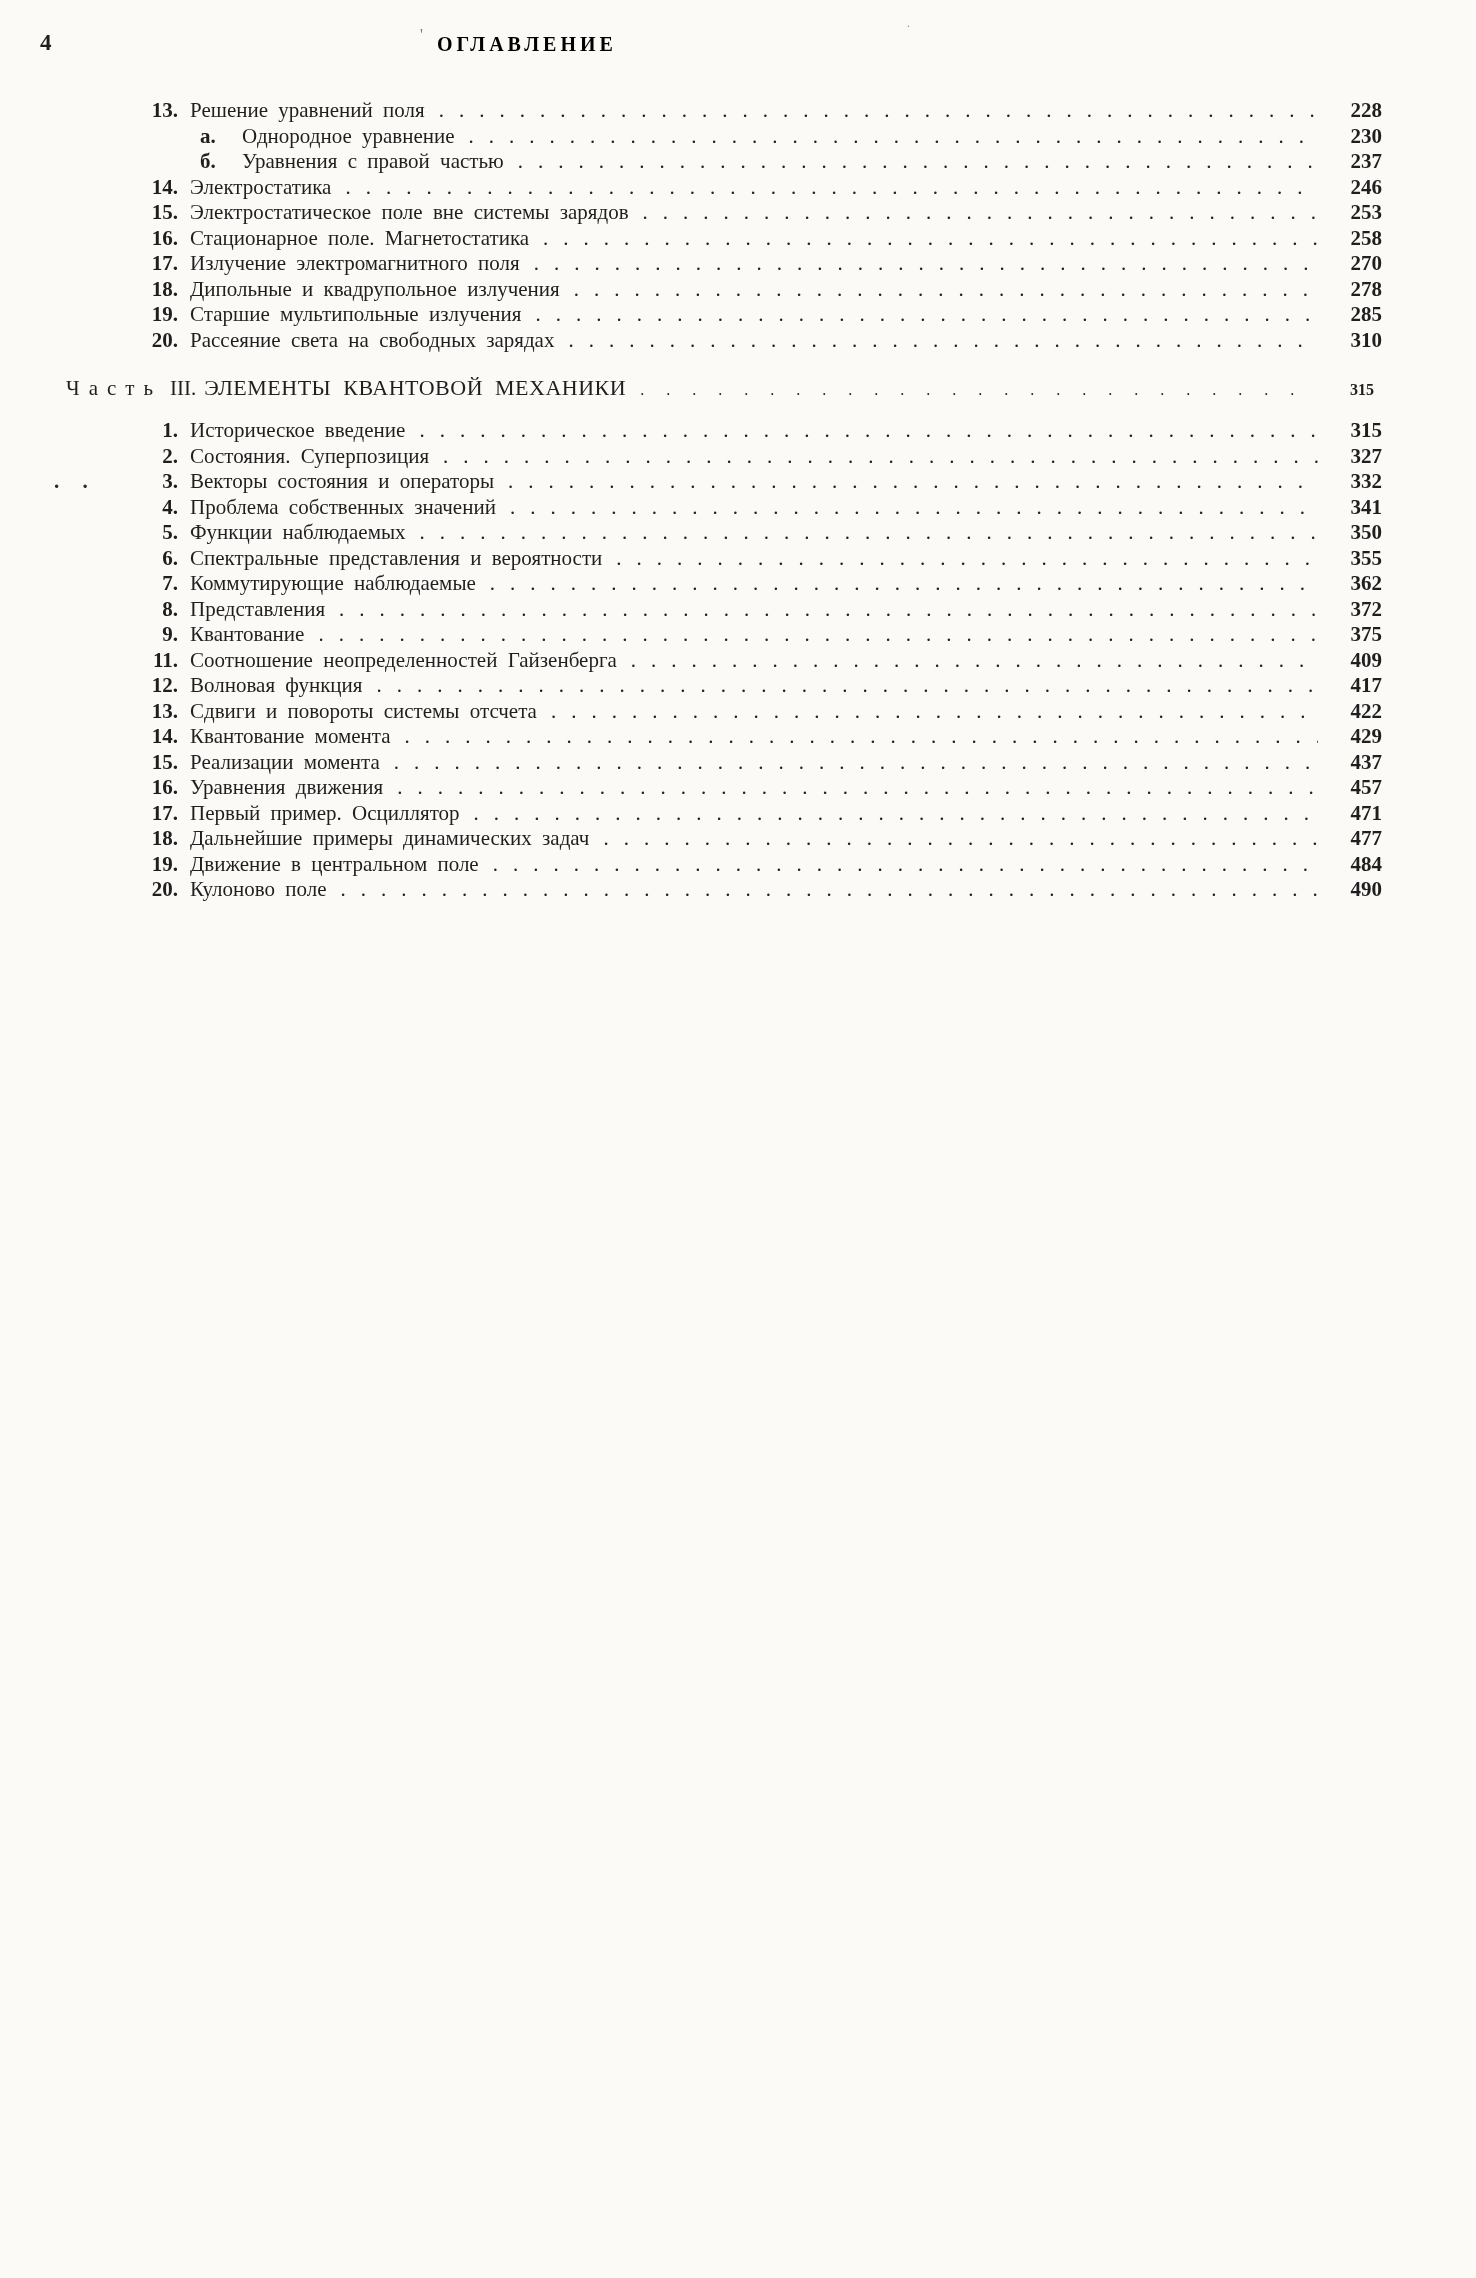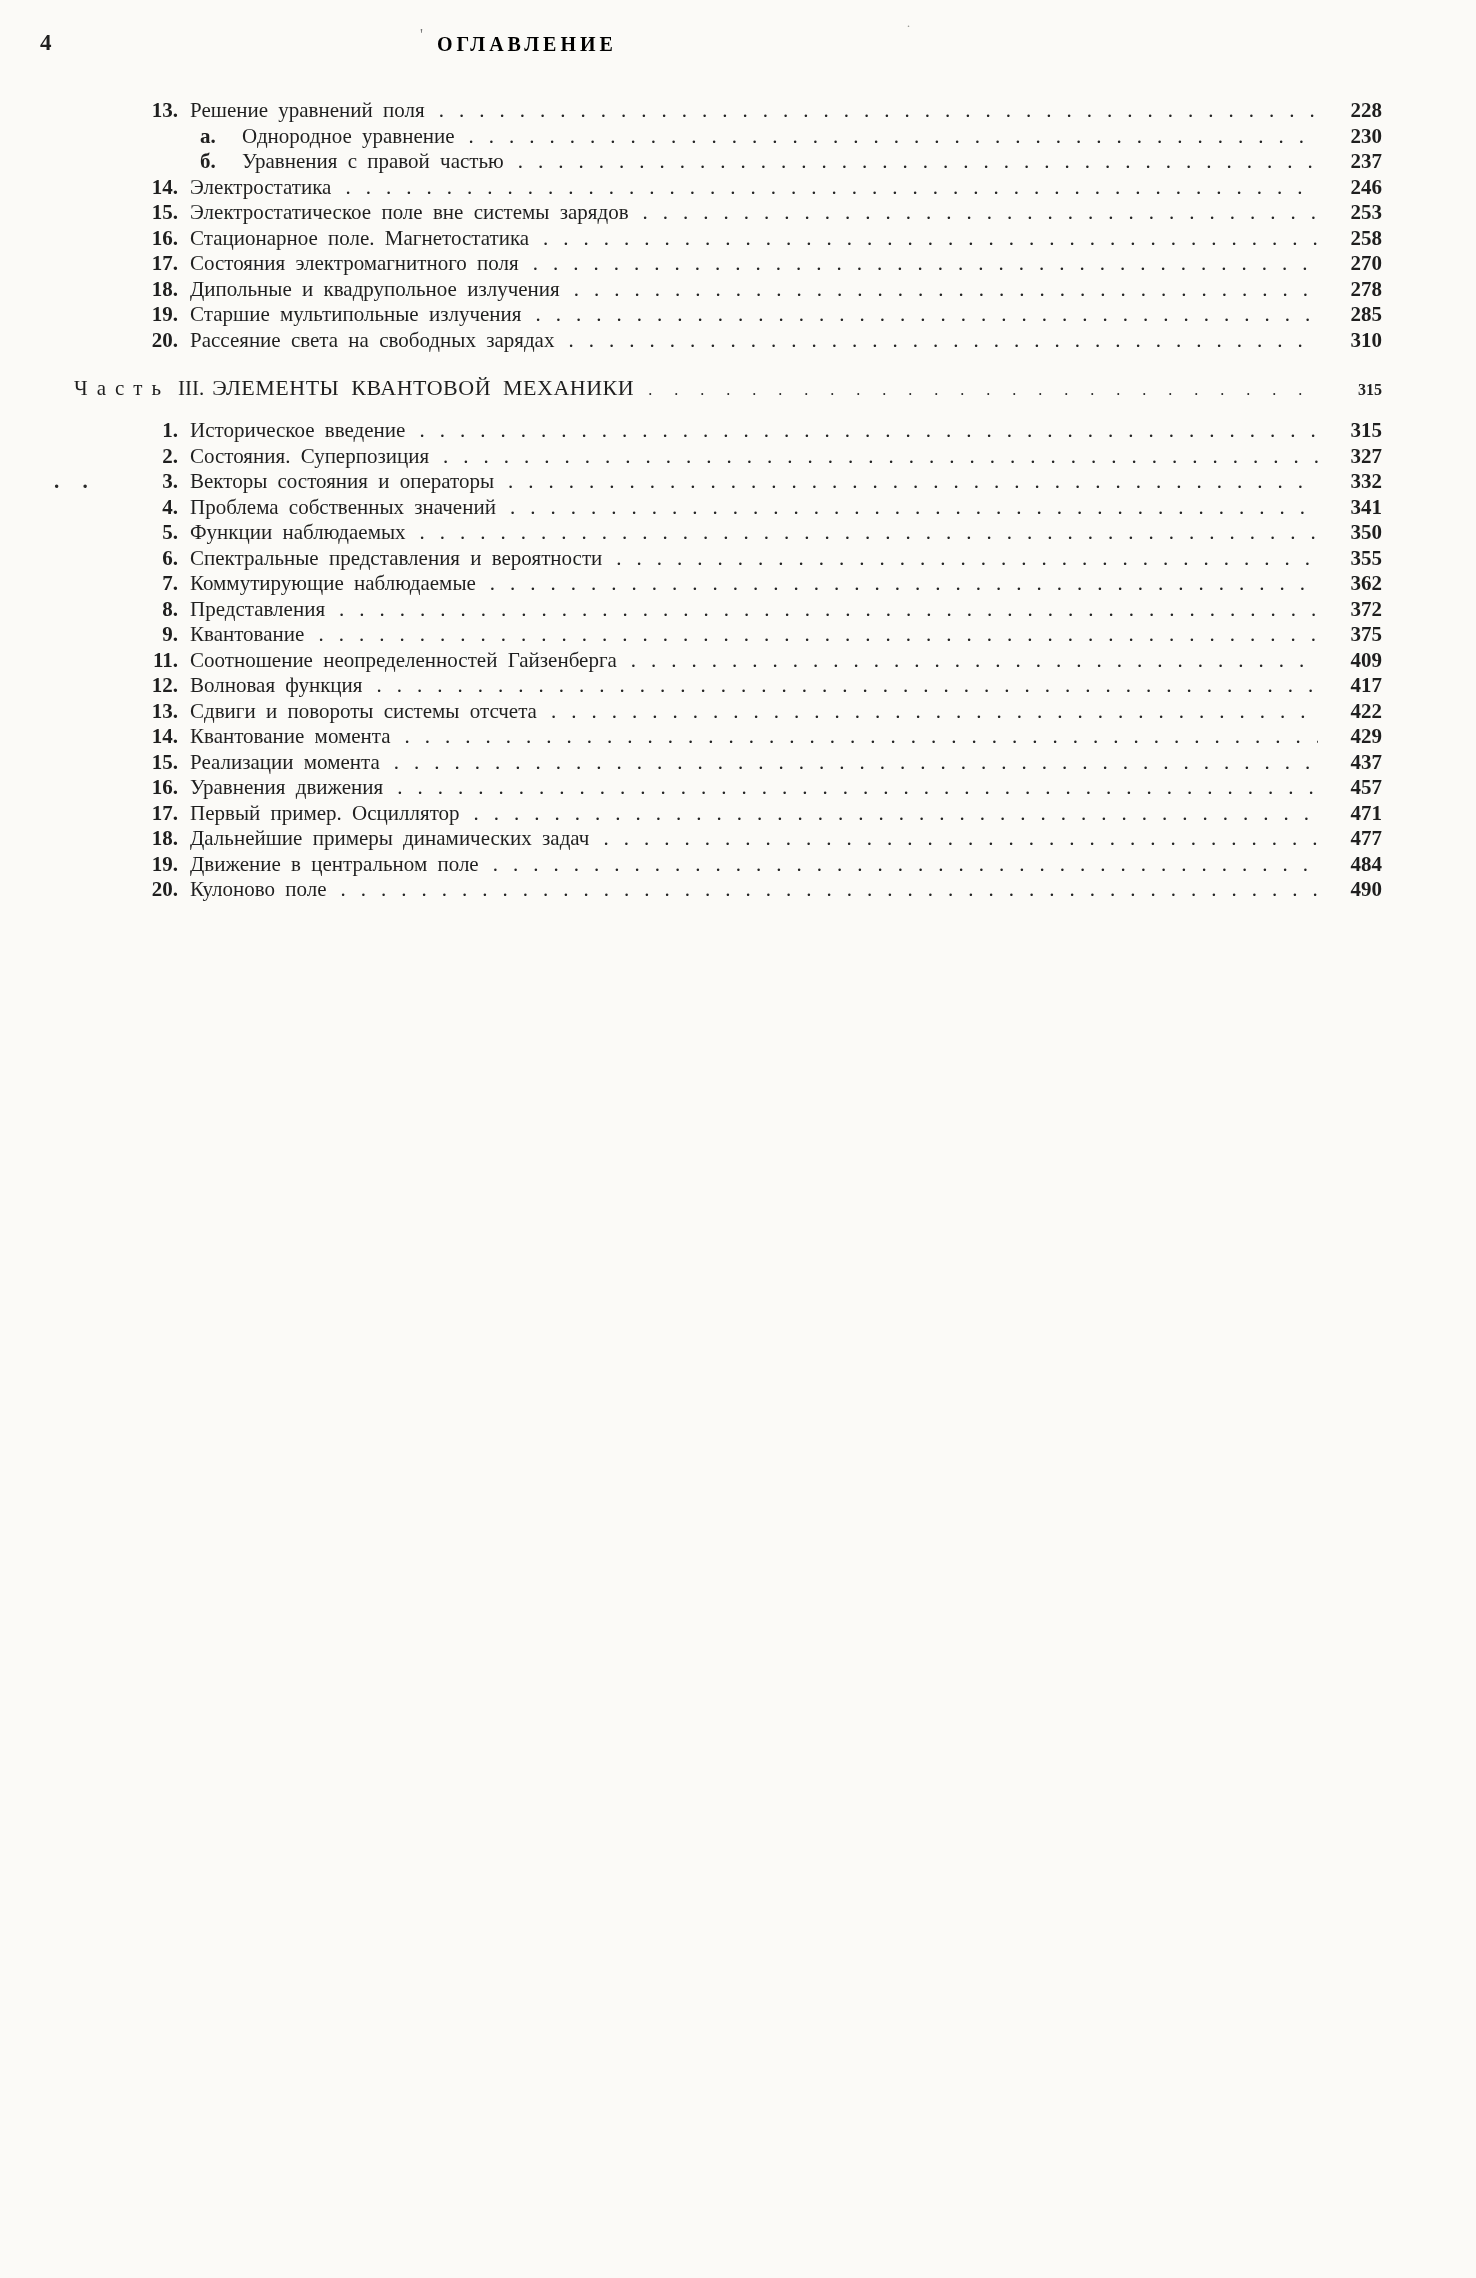--- a/index.html
+++ b/index.html
@@ -39,21 +39,21 @@
     flex:1 1 auto;overflow:hidden;white-space:nowrap;
     margin:0 6px 0 14px;letter-spacing:15px;color:#242424;
   }
   .leader::after{
     content:"..................................................................................";
   }
   .page-col{flex:0 0 58px;text-align:right;font-weight:bold;}
   .entry.indent{padding-left:72px;}
   .entry.indent .num{flex:0 0 30px;text-align:left;}
   .part-heading{
-    position:absolute;left:74px;top:375px;width:1308px;
+    position:absolute;left:66px;top:375px;width:1308px;
     display:flex;align-items:baseline;
   }
   .part-word{font-size:21px;letter-spacing:9px;}
   .part-numeral{font-size:21px;margin-left:8px;margin-right:8px;}
   .part-title{
     font-size:22px;font-weight:normal;white-space:nowrap;
     letter-spacing:0.5px;word-spacing:6px;
   }
   .part-heading .leader{letter-spacing:22px;}
   .margin-dots{
@@ -104,21 +104,21 @@
     <span class="page-col">253</span>
   </div>
       <div class="entry">
     <span class="num">16.</span>
     <span class="title">Стационарное поле. Магнетостатика</span>
     <span class="leader"></span>
     <span class="page-col">258</span>
   </div>
       <div class="entry">
     <span class="num">17.</span>
-    <span class="title">Состояния электромагнитного поля</span>
+    <span class="title">Излучение электромагнитного поля</span>
     <span class="leader"></span>
     <span class="page-col">270</span>
   </div>
       <div class="entry">
     <span class="num">18.</span>
     <span class="title">Дипольные и квадрупольное излучения</span>
     <span class="leader"></span>
     <span class="page-col">278</span>
   </div>
       <div class="entry">

